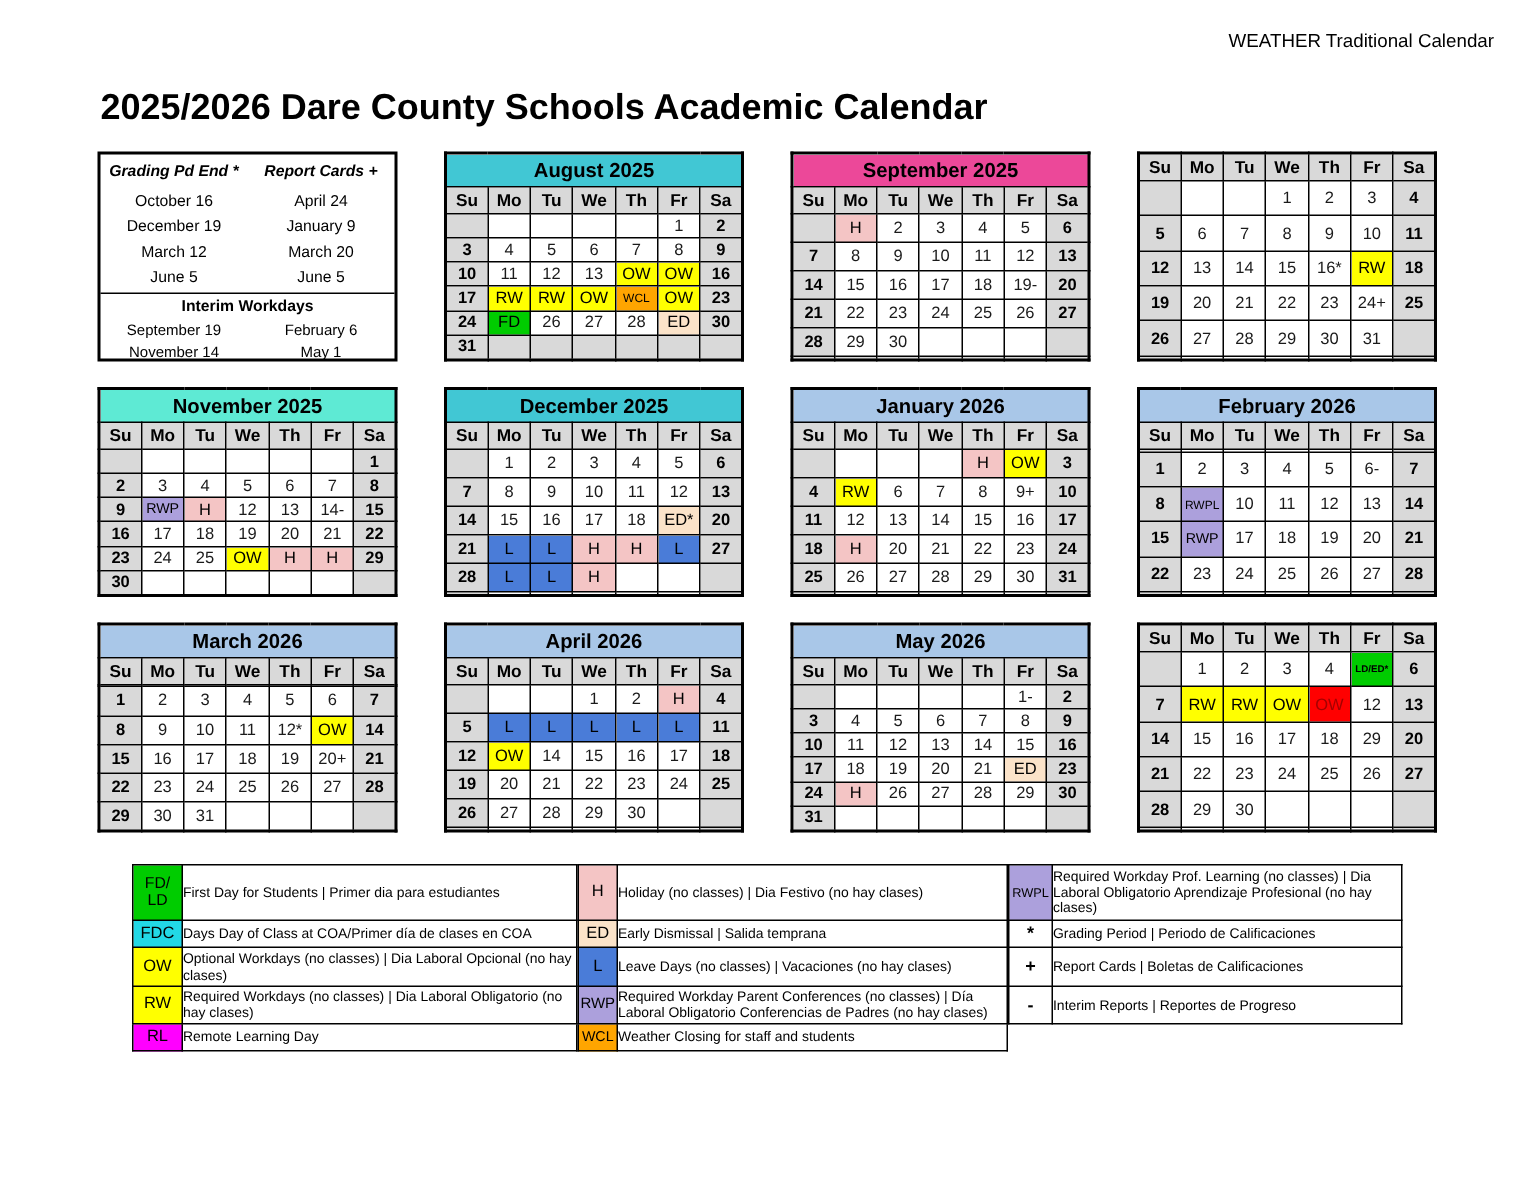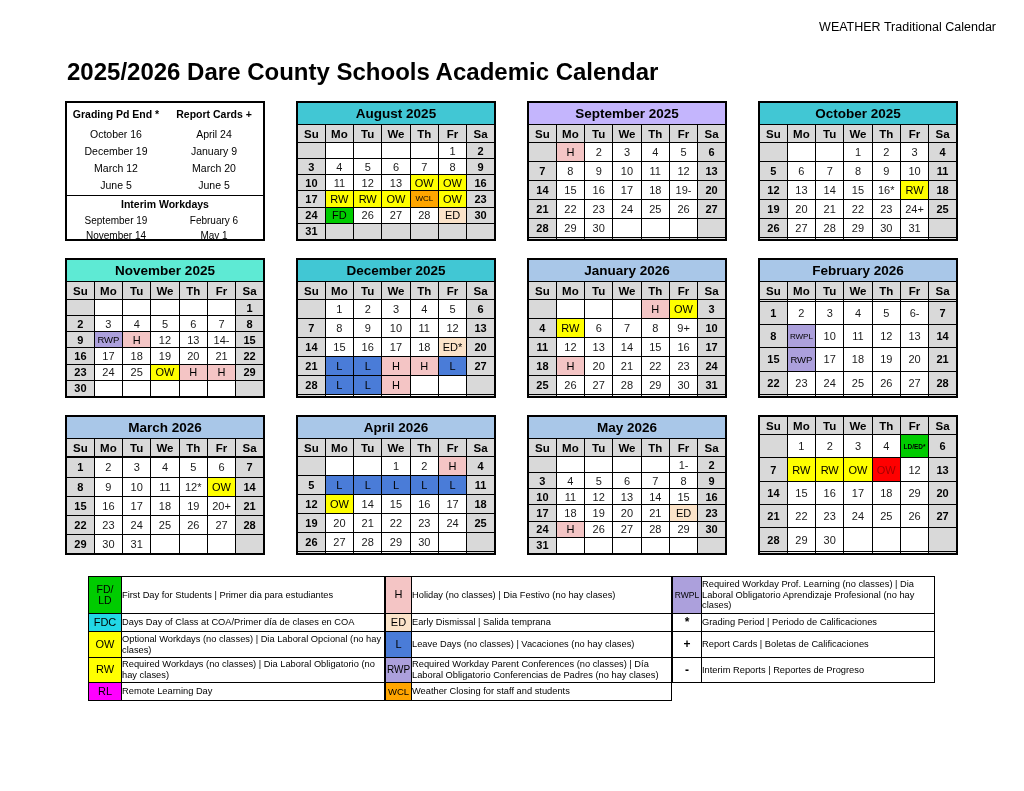--- a/index.html
+++ b/index.html
@@ -31,21 +31,21 @@
   .month td.code-wcl{font-size:8px;}
   .month td.code-rwpl{font-size:8px;}
   .month td.code-rwp{font-size:9.5px;}
   .month td.code-lded{font-size:6.5px;font-weight:bold;}
 
   
   .gbox{
     border:2px solid #000;box-sizing:border-box;width:200px;height:140px;
     font-size:10.5px;
   }
-  .gb-heads{display:flex;height:22px;align-items:center;}
+  .gb-heads{display:flex;height:22px;align-items:center;font-style:italic;}
   .gb-row{display:flex;height:17px;align-items:center;}
   .gb-cell{flex:1;text-align:center;}
   .bold{font-weight:bold;}
   .gb-interim{border-top:1.5px solid #000;margin-top:2px;}
   .gb-ih{height:17px;line-height:17px;text-align:center;font-weight:bold;}
   .gb-interim .gb-row{height:15px;font-size:10px;}
 
   
   .legend{position:absolute;left:0;top:0;}
   .legend table{border-collapse:collapse;position:absolute;border:1.5px solid #000;table-layout:fixed;}
@@ -179,21 +179,21 @@
             <td class="code code-gray" style="background: rgb(217, 217, 217);"></td>
             <td class="wk" style="background: rgb(217, 217, 217);"></td>
           </tr>
         </tbody>
       </table>
     </div>
     <div class="month">
       <table>
         <tbody>
           <tr>
-            <th colspan="7" class="mh" style="background: #c4b5fd;">September 2025</th>
+            <th colspan="7" class="mh" style="background: #ec4899;">September 2025</th>
           </tr>
           <tr>
             <td class="dow" style="background: rgb(217, 217, 217);">Su</td>
             <td class="dow" style="background: rgb(217, 217, 217);">Mo</td>
             <td class="dow" style="background: rgb(217, 217, 217);">Tu</td>
             <td class="dow" style="background: rgb(217, 217, 217);">We</td>
             <td class="dow" style="background: rgb(217, 217, 217);">Th</td>
             <td class="dow" style="background: rgb(217, 217, 217);">Fr</td>
             <td class="dow" style="background: rgb(217, 217, 217);">Sa</td>
           </tr>
@@ -251,23 +251,20 @@
             <td class="code code-gray" style="background: rgb(217, 217, 217);"></td>
             <td class="wk" style="background: rgb(217, 217, 217);"></td>
           </tr>
         </tbody>
       </table>
     </div>
     <div class="month">
       <table>
         <tbody>
           <tr>
-            <th colspan="7" class="mh" style="background: rgb(65, 199, 212);">October 2025</th>
-          </tr>
-          <tr>
             <td class="dow" style="background: rgb(217, 217, 217);">Su</td>
             <td class="dow" style="background: rgb(217, 217, 217);">Mo</td>
             <td class="dow" style="background: rgb(217, 217, 217);">Tu</td>
             <td class="dow" style="background: rgb(217, 217, 217);">We</td>
             <td class="dow" style="background: rgb(217, 217, 217);">Th</td>
             <td class="dow" style="background: rgb(217, 217, 217);">Fr</td>
             <td class="dow" style="background: rgb(217, 217, 217);">Sa</td>
           </tr>
           <tr>
             <td class="wk" style="background: rgb(217, 217, 217);"></td>

